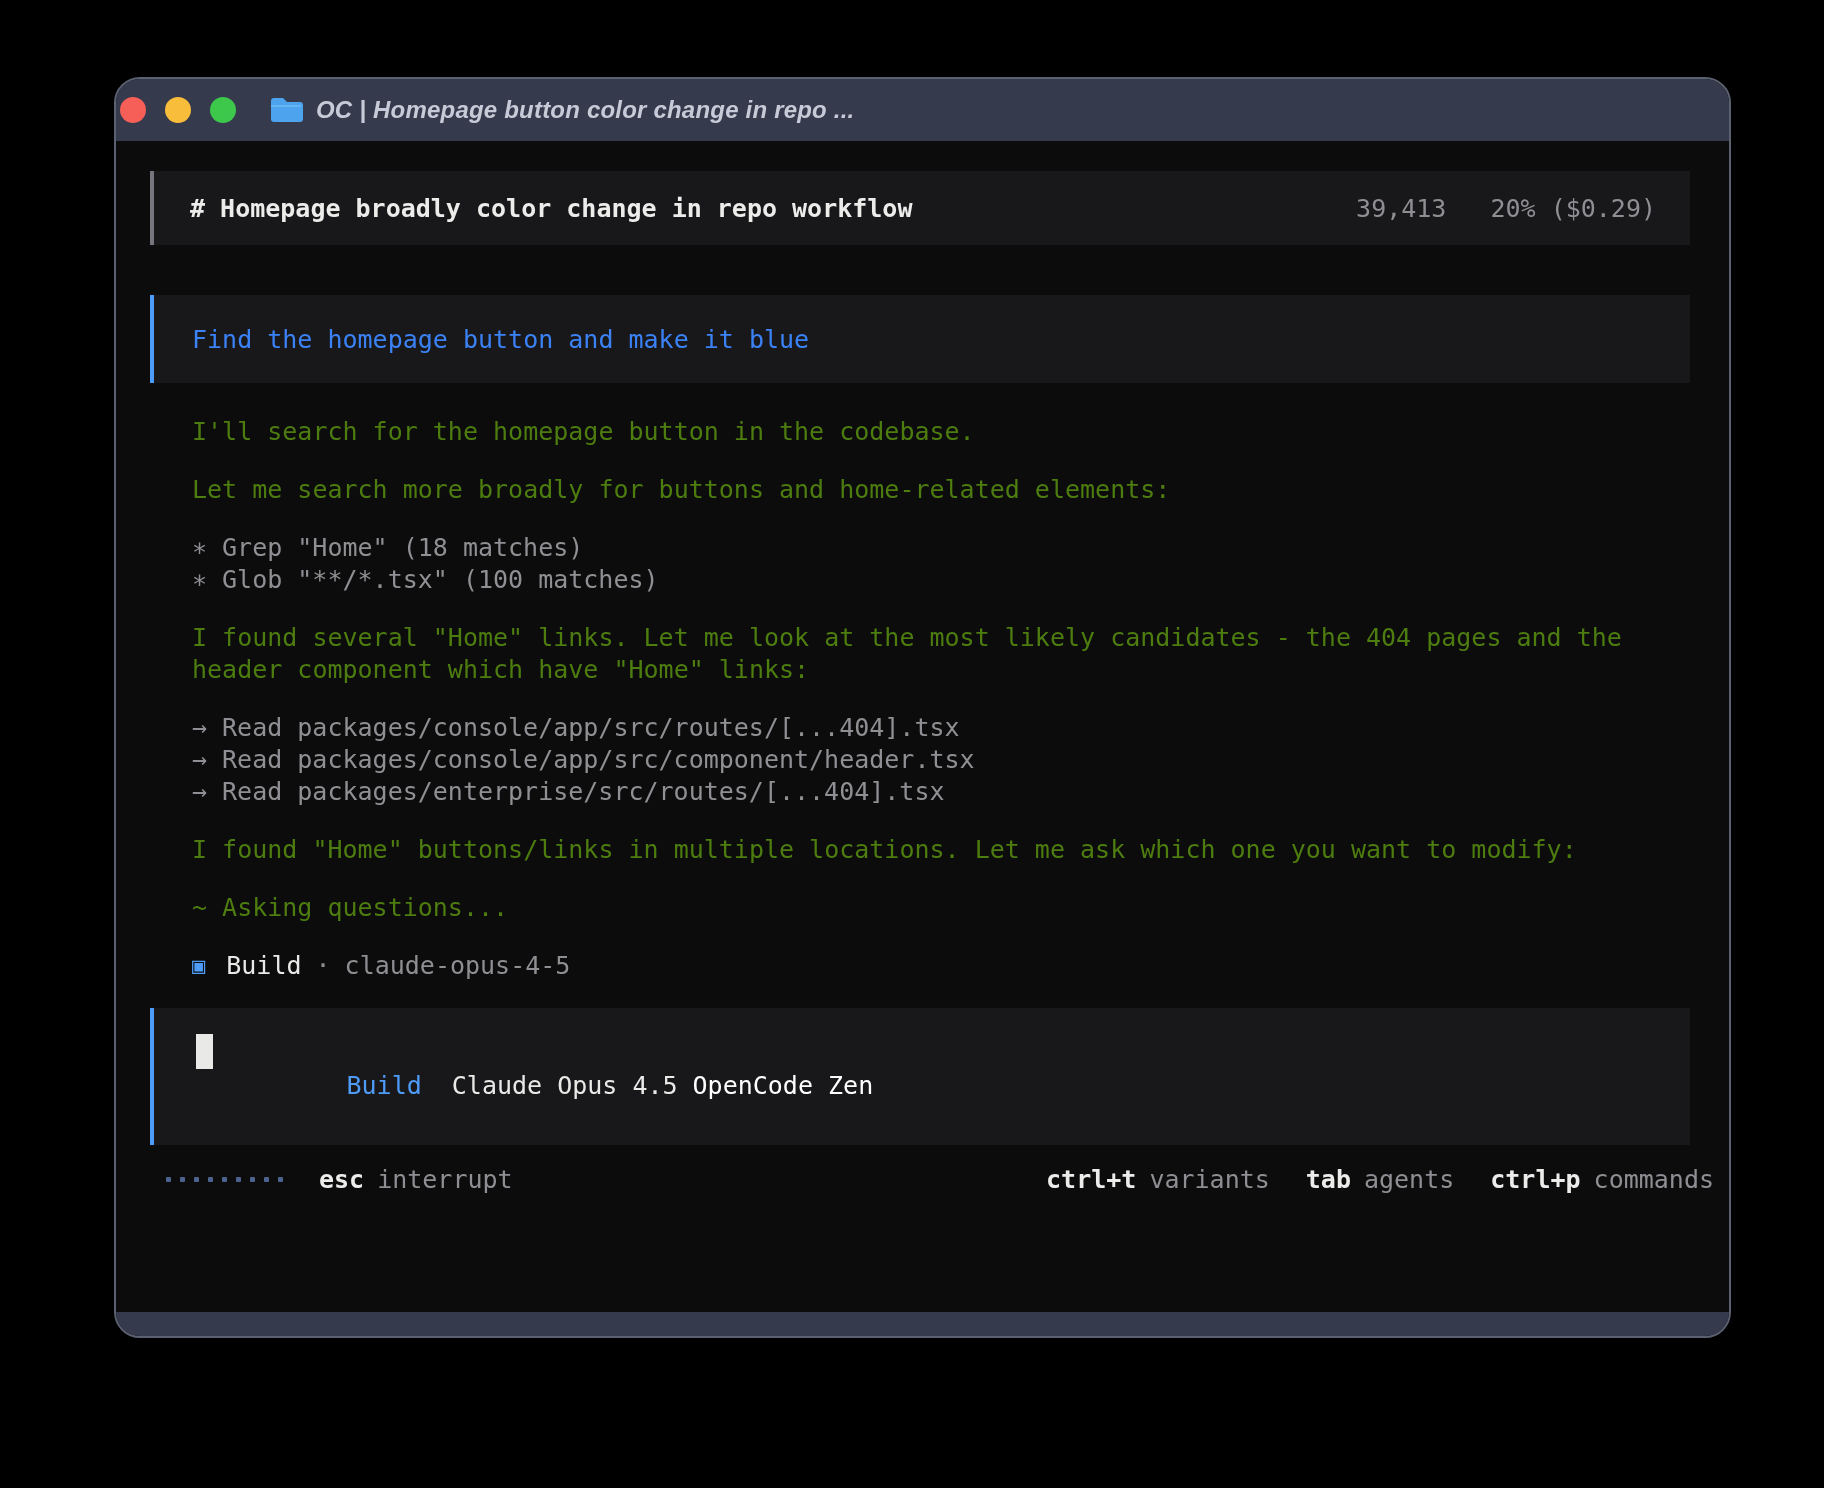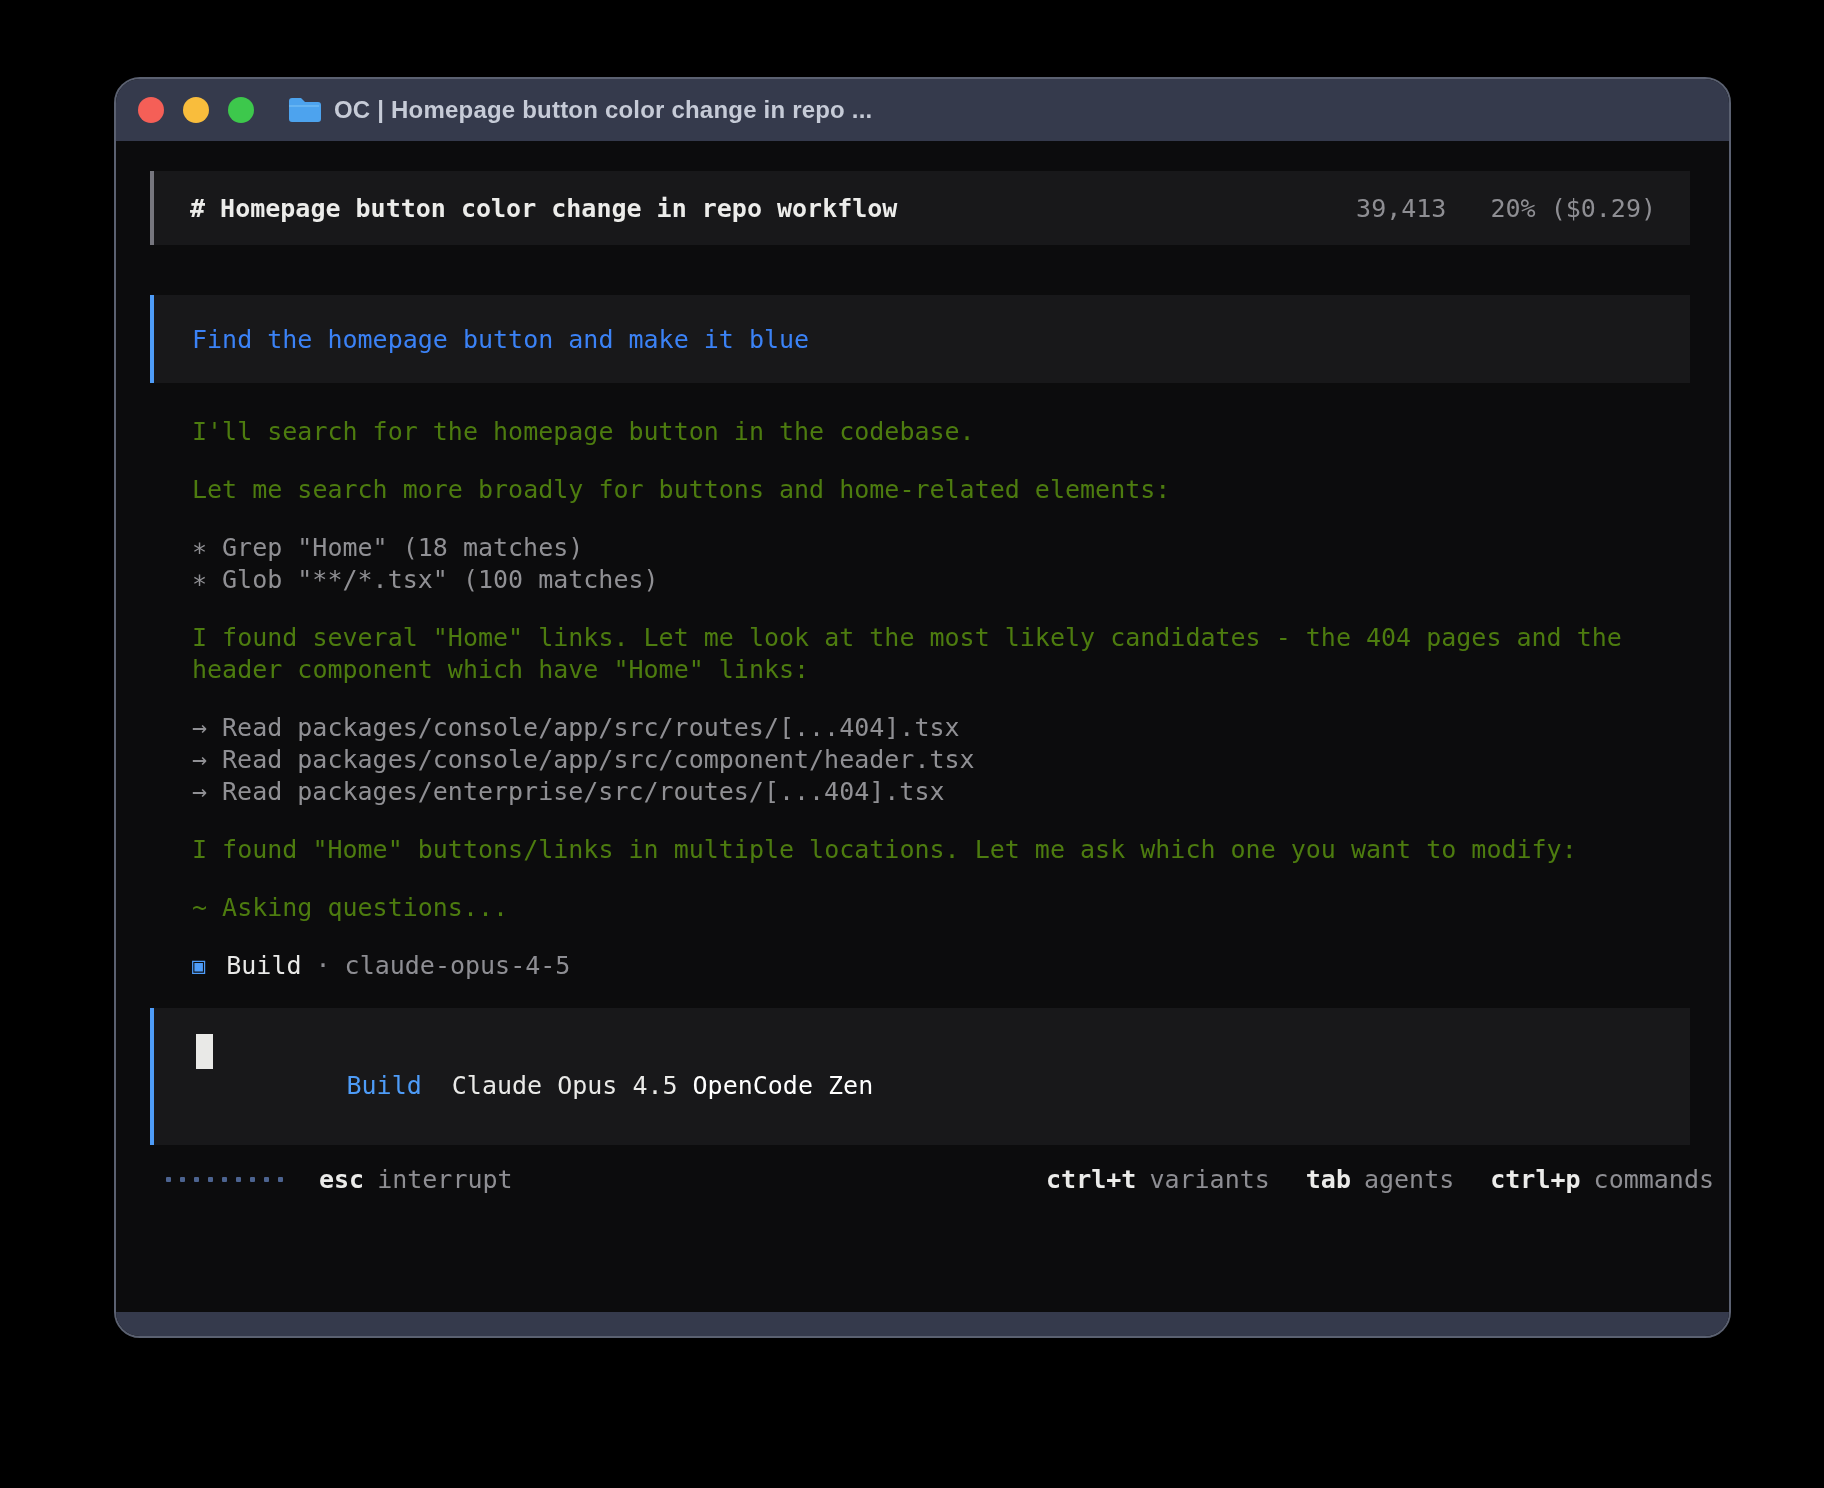--- a/index.html
+++ b/index.html
@@ -4,21 +4,21 @@
 <style>
   * { margin:0; padding:0; box-sizing:border-box; }
   html,body { width:1824px; height:1488px; background:#000; overflow:hidden; }
   .screen { position:relative; width:1824px; height:1488px; background:#000;
             font-family:"DejaVu Sans Mono", monospace; }
 
   
   .window { position:absolute; left:114px; top:77px; width:1617px; height:1261px;
             background:#0c0c0d; border:2px solid #5b6171; border-radius:26px; overflow:hidden; }
   .titlebar { position:absolute; left:0; top:0; right:0; height:62px; background:#353a4c;
-              display:flex; align-items:center; padding-left:22px; }
+              display:flex; align-items:center; padding-left:4px;font-style:italic; }
   .bottombar { position:absolute; left:0; bottom:0; right:0; height:24px; background:#353a4c; }
   .lights { display:flex; align-items:center; gap:19px; }
   .light { width:26px; height:26px; border-radius:50%; display:inline-block; }
   .light.red    { background:#f55f57; }
   .light.yellow { background:#f9bd3c; }
   .light.green  { background:#3dc84c; }
   .titlegroup { display:flex; align-items:center; margin-left:33px; }
   .title { margin-left:13px; font-family:"Liberation Sans", sans-serif; font-weight:700;
            font-size:24px; color:#c6cbd7; letter-spacing:.2px; }
 
@@ -86,21 +86,21 @@
             <path d="M2 9 h30 v2 H2 Z" fill="#66b4f2"></path>
           </svg>
         </span>
         <span class="title">OC | Homepage button color change in repo ...</span>
       </div>
     </div>
 
     <div class="content">
 
       <div class="header-box">
-        <span class="htitle"># Homepage button color change in repo workflow</span>
+        <span class="htitle"># Homepage broadly color change in repo workflow</span>
         <span class="stats">
           <span>39,413</span>
           <span>20% ($0.29)</span>
         </span>
       </div>
 
       <div class="user-box">
         <span>Find the homepage button and make it blue</span>
       </div>
 

